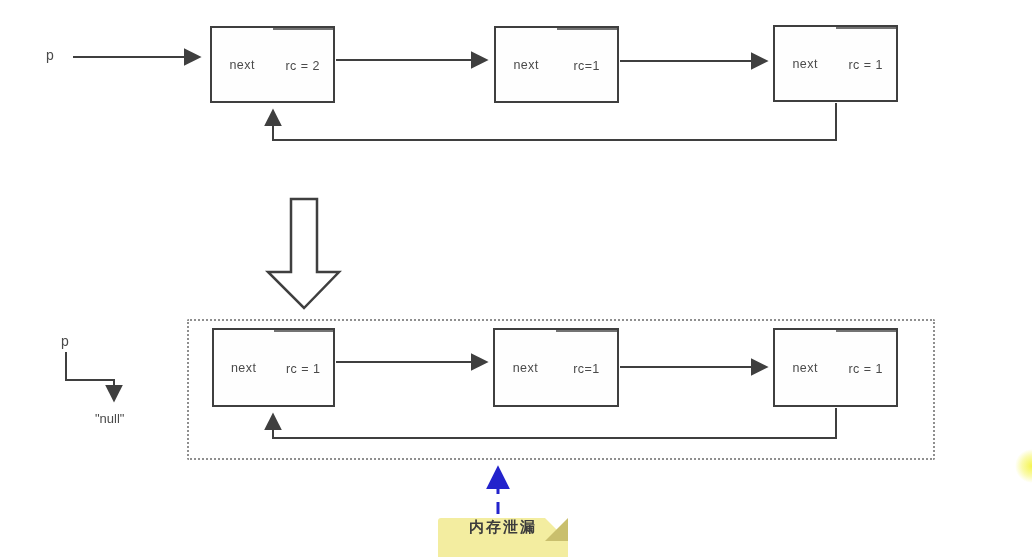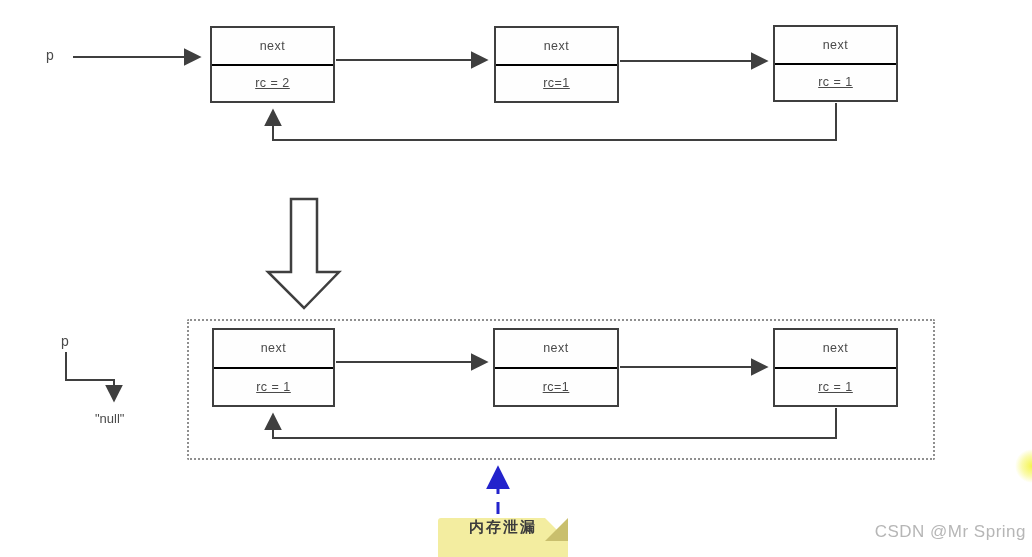--- a/index.html
+++ b/index.html
@@ -3,27 +3,27 @@
 <meta charset="utf-8">
 <style>
   html,body{margin:0;padding:0;background:#ffffff;}
   #canvas{
     position:relative;width:1032px;height:557px;background:#ffffff;
     overflow:hidden;font-family:"Liberation Sans",sans-serif;
   }
   svg.layer{position:absolute;left:0;top:0;width:1032px;height:557px;}
   .node{
     position:absolute;width:125px;height:77px;border:2px solid #3f3f3f;
-    background:#fefefe;box-sizing:border-box;display:flex;flex-direction:column;
+    background:#fefefe;box-sizing:border-box;display:flex;
   }
   .node .cell{
     flex:1;display:flex;align-items:center;justify-content:center;
     font-size:12.5px;color:#4a4a4a;letter-spacing:0.5px;
   }
-  .node .cell.rc{border-top:2px solid #000000;text-decoration:underline;}
+  .node .cell.rc{border-top:2px solid #737373;}
   .ptr-label{
     position:absolute;font-size:14px;color:#4a4a4a;
   }
   .null-label{
     position:absolute;font-size:13px;color:#4a4a4a;
   }
   .dotted-box{
     position:absolute;left:187px;top:319px;width:748px;height:141px;
     border:2px dotted #8f8f8f;box-sizing:border-box;border-radius:2px;
   }
@@ -114,15 +114,14 @@
   <div class="node" style="left:773px;top:328px;height:79px;">
     <div class="cell">next</div>
     <div class="cell rc">rc = 1</div>
   </div>
 
   <div class="note">
     <div class="note-text">内存泄漏</div>
   </div>
   <div class="note-fold"></div>
 
-  <div class="watermark">CSDN @Mr Spring</div>
 
 </div>
 
 </body></html>

